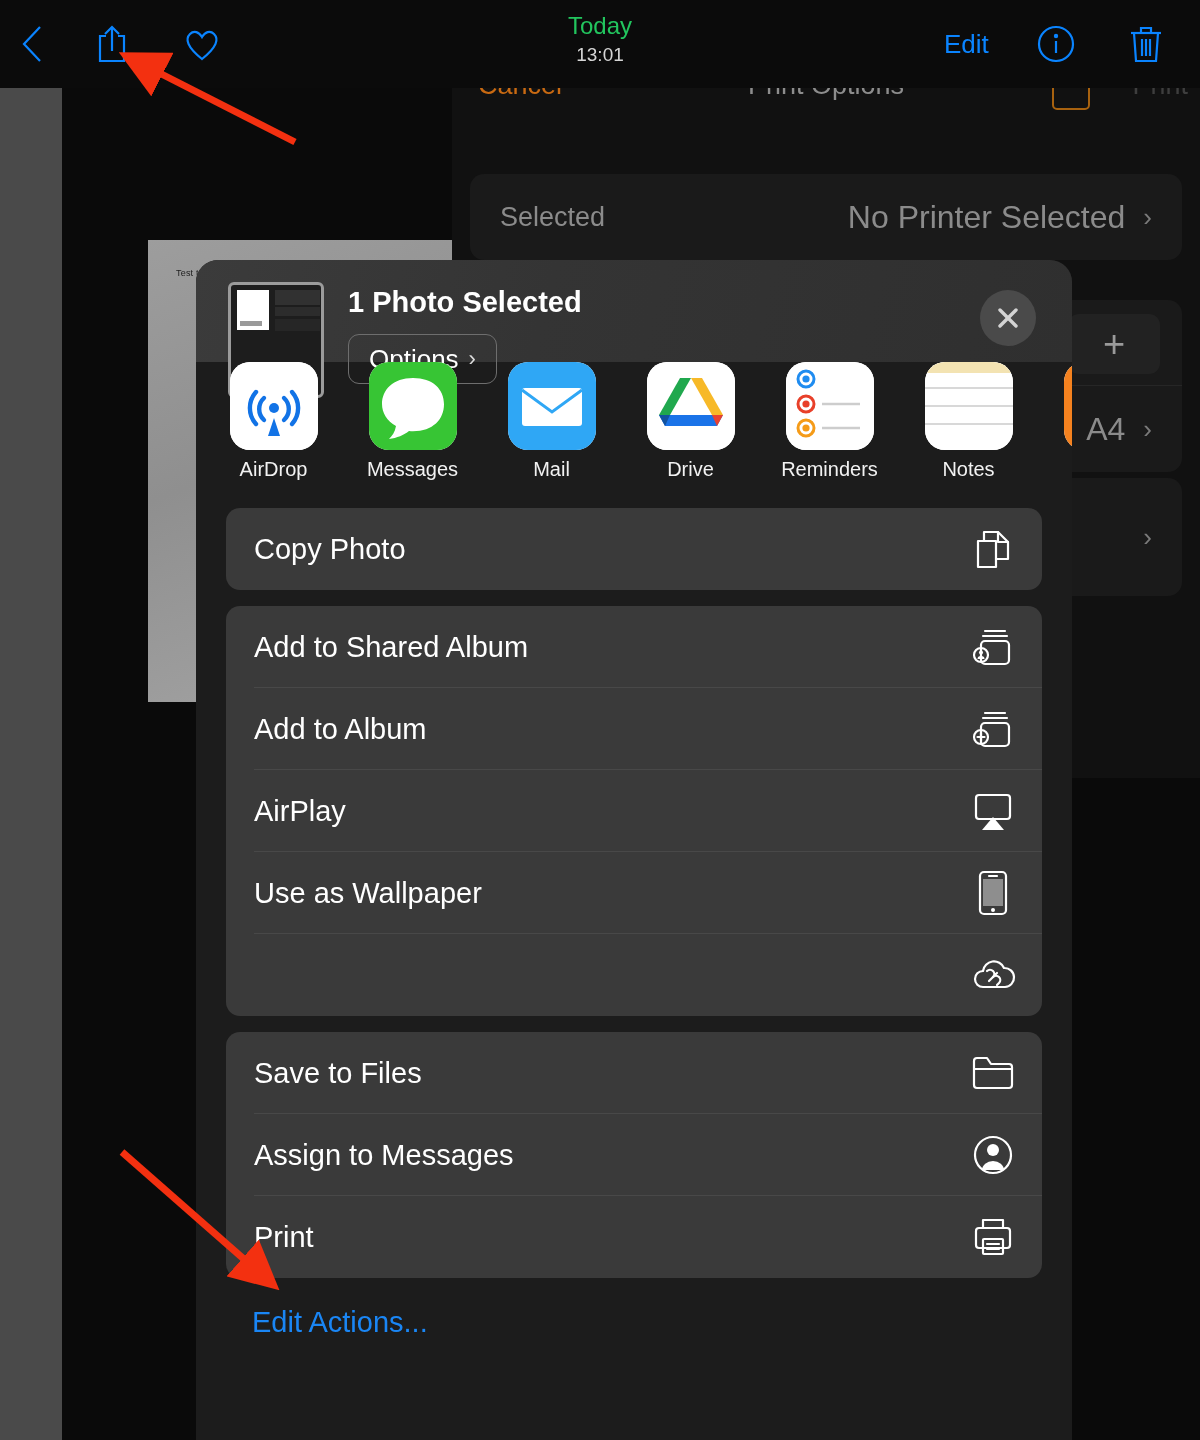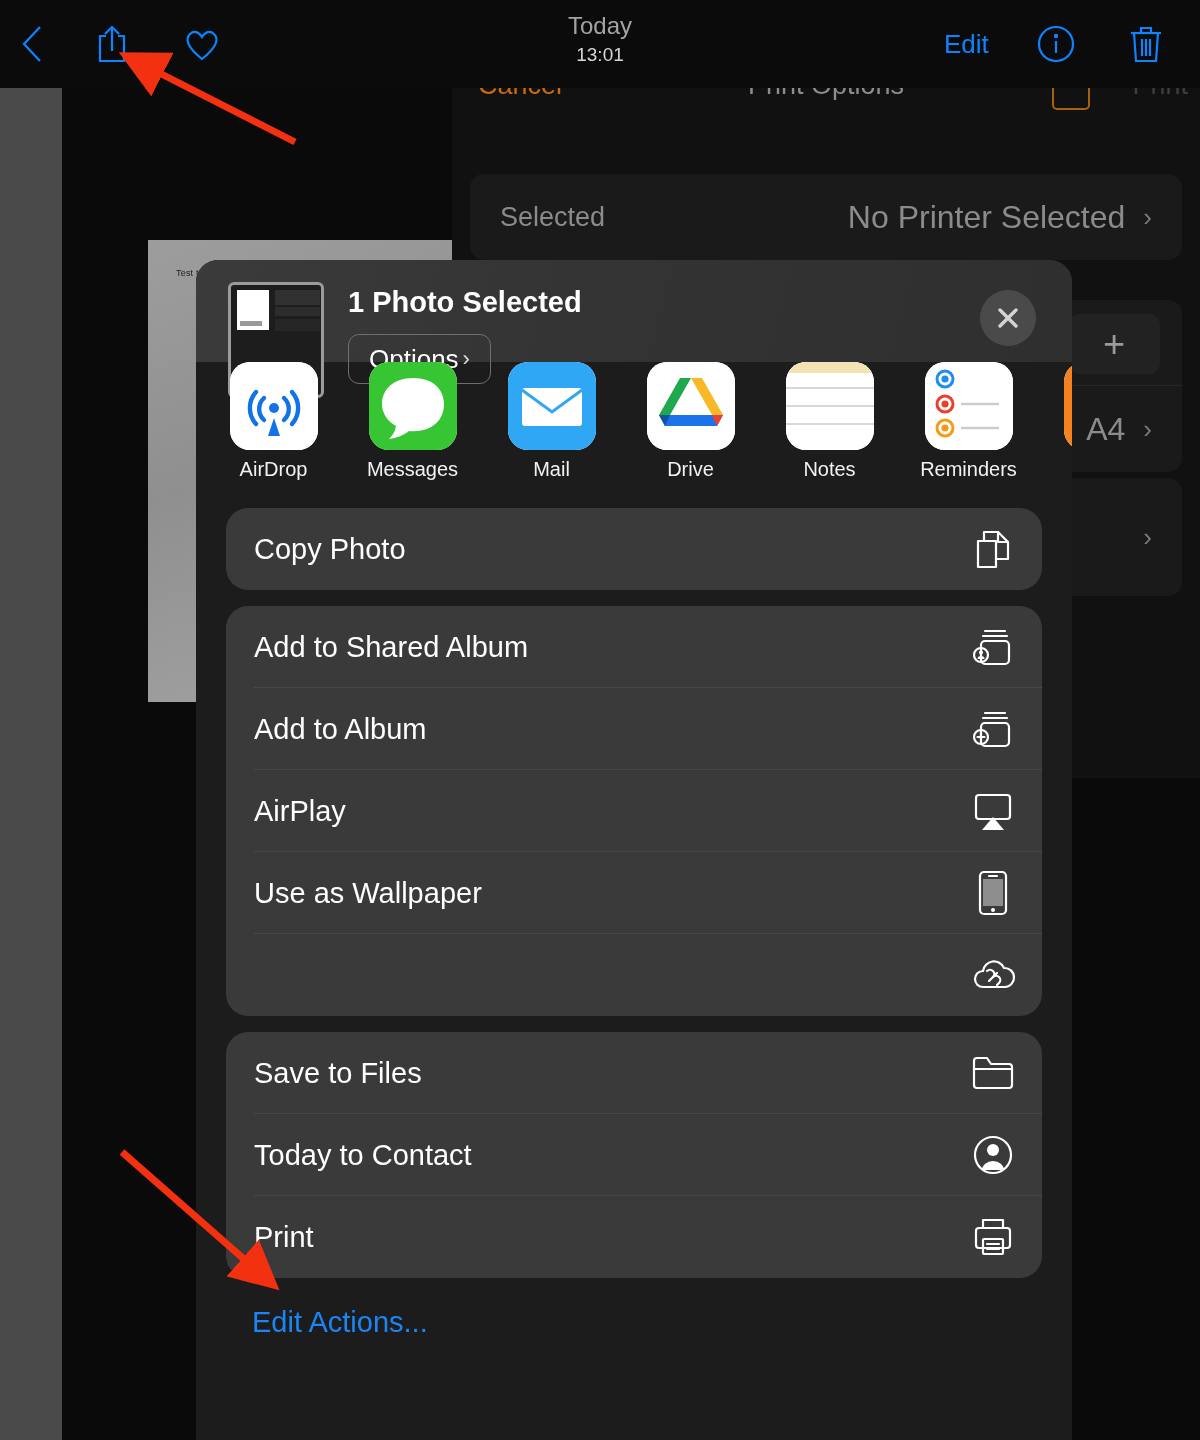--- a/index.html
+++ b/index.html
@@ -44,21 +44,21 @@
   .nav-share { left: 86px; }
   .nav-heart { left: 176px; }
   .nav-info { left: 1030px; }
   .nav-trash { left: 1120px; }
   .nav-edit {
     position: absolute; left: 944px; top: 20px;
     font-size: 26px; color: #0a84ff; line-height: 48px;
   }
   .nav-title {
     position: absolute; left: 0; top: 12px; width: 1200px; text-align: center;
-    color: #a3a3a3; font-size: 24px;
+    color: #22c55e; font-size: 24px;
   }
   .nav-sub {
     position: absolute; left: 0; top: 44px; width: 1200px; text-align: center;
     color: #d6d6d6; font-size: 19px;
   }
   .blue { stroke: #0a84ff; fill: none; stroke-width: 2.2; }
 
   
   .print-panel {
     position: absolute; left: 452px; top: 88px; width: 748px; height: 690px;
@@ -105,42 +105,42 @@
   .thumb-panel { position: absolute; left: 44px; top: 5px; width: 45px; height: 15px; background: #313131; }
   .thumb-panel2 { position: absolute; left: 44px; top: 22px; width: 45px; height: 9px; background: #2c2c2c; }
   .thumb-panel3 { position: absolute; left: 44px; top: 34px; width: 45px; height: 12px; background: #262626; }
 
   .sheet-title {
     position: absolute; left: 152px; top: 26px; font-size: 29px; color: #fff; font-weight: 600;
   }
   .options-btn {
     position: absolute; left: 152px; top: 74px; height: 50px; padding: 0 20px;
     border: 1px solid #6e6e6e; border-radius: 11px;
-    display: flex; align-items: center; gap: 4px;
+    display: flex; align-items: center; gap: 10px;
     font-size: 26px; color: #fff;
   }
   .options-btn .chev { font-size: 22px; color: #dcdcdc; }
   .close-btn {
     position: absolute; right: 36px; top: 30px; width: 56px; height: 56px;
     border-radius: 50%; background: #4a4a4a;
     display: flex; align-items: center; justify-content: center;
   }
 
   .apps-row {
     position: relative; height: 130px; display: flex; gap: 4px; padding-left: 10px;
     overflow: hidden;
   }
   .app { width: 135px; flex: 0 0 135px; display: flex; flex-direction: column;
          align-items: center; }
   .app .glyph { width: 88px; height: 88px; border-radius: 20px; overflow: hidden;
                 position: relative; background: #fff; }
   .app .lbl { margin-top: 8px; font-size: 20px; color: #f2f2f2; white-space: nowrap; }
 
   .group {
-    margin: 16px 30px 0 30px; background: #3a3a3a; border-radius: 22px; overflow: hidden;
+    margin: 16px 30px 0 30px; background: #3a3a3a; border-radius: 14px; overflow: hidden;
   }
   .arow { position: relative; height: 82px; display: flex; align-items: center;
           padding: 0 26px 0 28px; }
   .arow .txt { font-size: 29px; color: #fff; }
   .arow .ic { margin-left: auto; width: 46px; height: 46px; display: flex;
               align-items: center; justify-content: center; }
   .arow .div { position: absolute; left: 28px; right: 0; bottom: 0; height: 1px;
                background: #484848; }
   .wstroke { stroke: #fff; fill: none; stroke-width: 2.2; stroke-linecap: round; stroke-linejoin: round; }
 
@@ -309,35 +309,20 @@
           <svg width="88" height="88" viewBox="0 0 88 88">
             <rect width="88" height="88" fill="#fff"></rect>
             <path d="M33 16 L12 53 L23 53 L44 16 Z" fill="#20a84e"></path>
             <path d="M55 16 L76 53 L65 53 L44 16 Z" fill="#f7b928"></path>
             <path d="M12 53 L18 64 L70 64 L76 53 Z" fill="#1a73e8"></path>
             <path d="M12 53 L23 53 L18 64 Z" fill="#12529f"></path>
             <path d="M76 53 L65 53 L70 64 Z" fill="#e8412f"></path>
           </svg>
         </div>
         <div class="lbl">Drive</div>
-      </div>
-
-      <div class="app">
-        <div class="glyph">
-          <svg width="88" height="88" viewBox="0 0 88 88">
-            <rect width="88" height="88" fill="#fff"></rect>
-            <rect width="88" height="11" fill="#f3e3b2"></rect>
-            <g stroke="#d8d8d8" stroke-width="2">
-              <line x1="0" y1="26" x2="88" y2="26"></line>
-              <line x1="0" y1="44" x2="88" y2="44"></line>
-              <line x1="0" y1="62" x2="88" y2="62"></line>
-            </g>
-          </svg>
-        </div>
-        <div class="lbl">Notes</div>
       </div>
 
       <div class="app">
         <div class="glyph">
           <svg width="88" height="88" viewBox="0 0 88 88">
             <rect width="88" height="88" fill="#fff"></rect>
             <circle cx="20" cy="17" r="8" fill="none" stroke="#1f8cf0" stroke-width="3"></circle>
               <circle cx="20" cy="17" r="3.6" fill="#1f8cf0"></circle>
             <circle cx="20" cy="42" r="8" fill="none" stroke="#e8402a" stroke-width="3"></circle>
               <circle cx="20" cy="42" r="3.6" fill="#e8402a"></circle>
@@ -348,20 +333,35 @@
               <line x1="36" y1="66" x2="74" y2="66"></line>
             </g>
           </svg>
         </div>
         <div class="lbl">Reminders</div>
       </div>
 
       <div class="app">
         <div class="glyph">
           <svg width="88" height="88" viewBox="0 0 88 88">
+            <rect width="88" height="88" fill="#fff"></rect>
+            <rect width="88" height="11" fill="#f3e3b2"></rect>
+            <g stroke="#d8d8d8" stroke-width="2">
+              <line x1="0" y1="26" x2="88" y2="26"></line>
+              <line x1="0" y1="44" x2="88" y2="44"></line>
+              <line x1="0" y1="62" x2="88" y2="62"></line>
+            </g>
+          </svg>
+        </div>
+        <div class="lbl">Notes</div>
+      </div>
+
+      <div class="app">
+        <div class="glyph">
+          <svg width="88" height="88" viewBox="0 0 88 88">
             <rect width="88" height="88" fill="#f5821f"></rect>
             <path d="M20 24 h22 v44 H20 z" fill="#fff"></path>
             <path d="M44 24 h24 v44 H44 z" fill="#f5821f"></path>
           </svg>
         </div>
 
       </div>
 
     </div>
 
@@ -445,21 +445,21 @@
         <span class="txt">Save to Files</span>
         <span class="ic">
           <svg width="46" height="38" viewBox="0 0 46 38">
             <path class="wstroke" d="M4 10 V7 a3 3 0 0 1 3-3 h10 l4 6 h18 a3 3 0 0 1 3 3 v18 a3 3 0 0 1 -3 3 H7 a3 3 0 0 1 -3-3 z"></path>
             <line class="wstroke" x1="4" y1="15" x2="42" y2="15"></line>
           </svg>
         </span>
         <span class="div"></span>
       </div>
       <div class="arow">
-        <span class="txt">Today to Contact</span>
+        <span class="txt">Assign to Messages</span>
         <span class="ic">
           <svg width="44" height="44" viewBox="0 0 44 44">
             <circle class="wstroke" cx="22" cy="22" r="18"></circle>
             <circle fill="#fff" cx="22" cy="17" r="6"></circle>
             <path fill="#fff" d="M11 37 a11 9 0 0 1 22 0z"></path>
           </svg>
         </span>
         <span class="div"></span>
       </div>
       <div class="arow">

